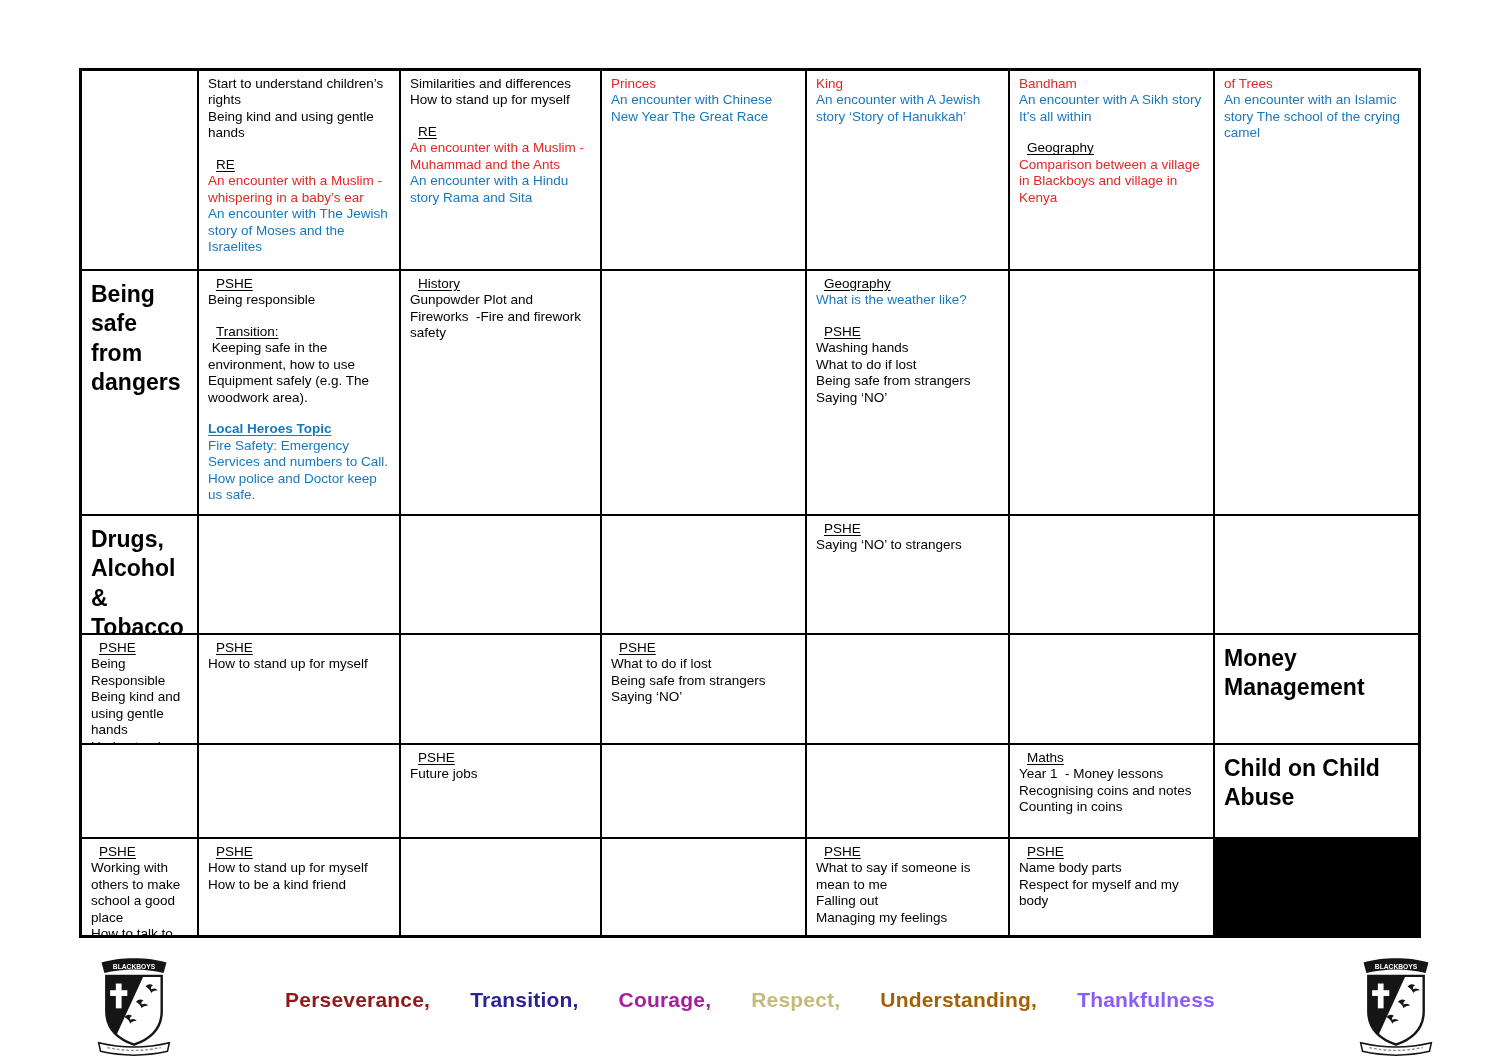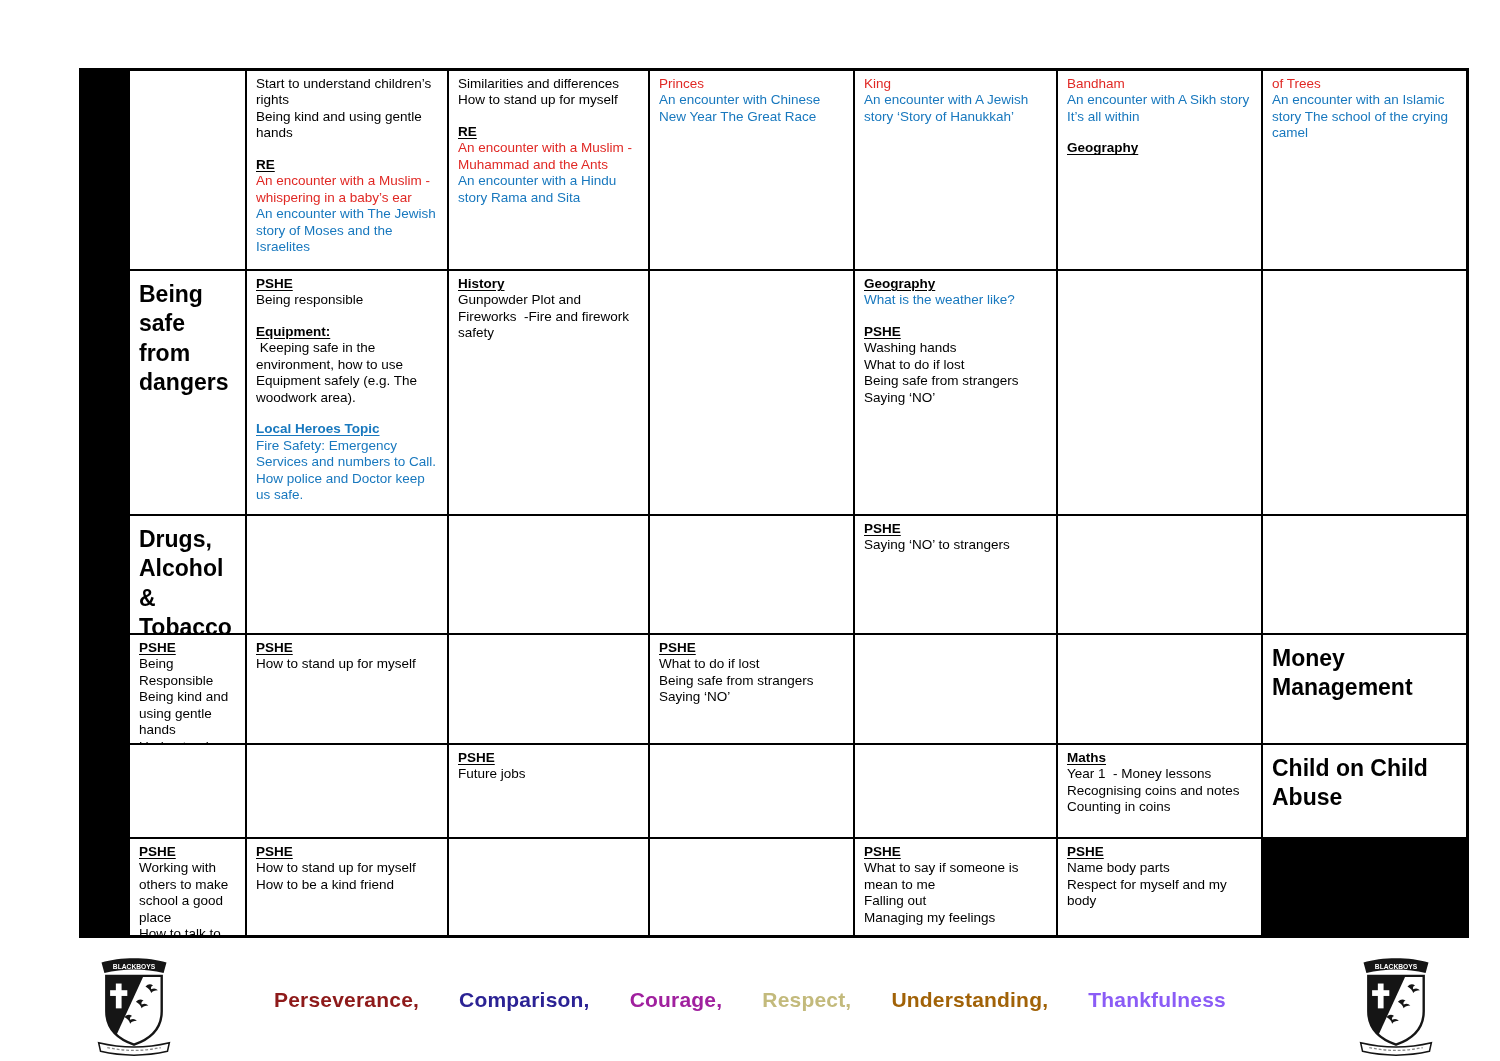--- a/index.html
+++ b/index.html
@@ -16,39 +16,39 @@
   .cell {
     background:#fff; padding:5px 8px 5px 9px;
     font-size:13.5px; line-height:1.22; color:#000; overflow:hidden;
   }
   .cell.rowhead {
     font-size:23px; font-weight:bold; line-height:1.28;
     padding-top:9px; overflow-wrap:break-word; word-break:break-word;
   }
   .seg { white-space:pre-wrap; overflow-wrap:break-word; }
   .seg.gap { margin-top:15px; }
-  .seg.h  { font-weight:bold; text-decoration:underline; text-underline-offset:2px; color:#000; }
+  .seg.h  { font-weight:normal; text-decoration:underline; text-underline-offset:2px; color:#000;margin-left:8px; }
   .seg.hb { font-weight:bold; text-decoration:underline; text-underline-offset:2px; color:var(--blue); }
   .seg.k  { color:#000; }
   .seg.r  { color:var(--red); }
   .seg.b  { color:var(--blue); }
   
   .motto {
     position:absolute; left:0; right:0; top:988px; text-align:center;
     font-size:21px; font-weight:bold; letter-spacing:.2px;
   }
   .motto span { margin:0 20px; }
   .crest { position:absolute; width:100px; height:107px; }
   .crest.left  { left:84px;  top:952px; }
   .crest.right { left:1346px; top:952px; }
 </style>
 </head>
 <body>
 
-<div class="grid" style="grid-template-columns: 115px 200px 199px 203px 201px 203px 203px; grid-template-rows: 198px 243px 117px 108px 92px 96px; padding-left: 48px;">
+<div class="grid" style="grid-template-columns: 115px 200px 199px 203px 201px 203px 203px; grid-template-rows: 198px 243px 117px 108px 92px 96px;">
     <div class="cell rowhead"></div>
     <div class="cell">
       <div class="seg k">Start to understand children’s rights
 Being kind and using gentle hands</div>
       <div class="seg h gap">RE</div>
       <div class="seg r">An encounter with a Muslim - whispering in a baby’s ear</div>
       <div class="seg b">An encounter with The Jewish story of Moses and the Israelites</div>
     </div>
     <div class="cell">
       <div class="seg k">Similarities and differences
@@ -62,30 +62,31 @@
       <div class="seg b">An encounter with Chinese New Year The Great Race</div>
     </div>
     <div class="cell">
       <div class="seg r">King</div>
       <div class="seg b">An encounter with A Jewish story ‘Story of Hanukkah’</div>
     </div>
     <div class="cell">
       <div class="seg r">Bandham</div>
       <div class="seg b">An encounter with A Sikh story It’s all within</div>
       <div class="seg h gap">Geography</div>
+      <div class="seg r">Comparison between a village in Blackboys and village in Kenya</div>
     </div>
     <div class="cell">
       <div class="seg r">of Trees</div>
       <div class="seg b">An encounter with an Islamic story The school of the crying camel</div>
     </div>
     <div class="cell rowhead">Being safe from dangers</div>
     <div class="cell">
       <div class="seg h">PSHE</div>
       <div class="seg k">Being responsible</div>
-      <div class="seg h gap">Equipment:</div>
+      <div class="seg h gap">Transition:</div>
       <div class="seg k"> Keeping safe in the environment, how to use Equipment safely (e.g. The woodwork area).</div>
       <div class="seg hb gap">Local Heroes Topic</div>
       <div class="seg b">Fire Safety: Emergency Services and numbers to Call. How police and Doctor keep us safe.</div>
     </div>
     <div class="cell">
       <div class="seg h">History</div>
       <div class="seg k">Gunpowder Plot and Fireworks  -Fire and firework safety</div>
     </div>
     <div class="cell"></div>
     <div class="cell">
@@ -205,13 +206,13 @@
   </g>
   <g fill="#151515">
     <path d="M62 36 q4 -4 8 -1 q-3 1 -2 4 q4 -2 7 1 q-5 0 -7 3 q-1 -4 -6 -7 z"></path>
     <path d="M52 52 q4 -4 8 -1 q-3 1 -2 4 q4 -2 7 1 q-5 0 -7 3 q-1 -4 -6 -7 z"></path>
     <path d="M40 68 q4 -4 8 -1 q-3 1 -2 4 q4 -2 7 1 q-5 0 -7 3 q-1 -4 -6 -7 z"></path>
   </g>
   <path d="M13 95 Q50 104 87 95 L85 104 Q50 112 15 104 Z" fill="#ffffff" stroke="#151515" stroke-width="1.6"></path>
   <path d="M22 100 Q50 106 78 100" fill="none" stroke="#8a8a8a" stroke-width="1.4" stroke-dasharray="3 2"></path>
 </svg>
 
-<div class="motto"><span style="color: rgb(142, 26, 26);">Perseverance,</span><span style="color: rgb(43, 34, 148);">Comparison,</span><span style="color: rgb(160, 32, 158);">Courage,</span><span style="color: rgb(195, 186, 124);">Respect,</span><span style="color: #a16207;">Understanding,</span><span style="color: #8b5cf6;">Thankfulness</span></div>
+<div class="motto"><span style="color: rgb(142, 26, 26);">Perseverance,</span><span style="color: rgb(43, 34, 148);">Transition,</span><span style="color: rgb(160, 32, 158);">Courage,</span><span style="color: rgb(195, 186, 124);">Respect,</span><span style="color: #a16207;">Understanding,</span><span style="color: #8b5cf6;">Thankfulness</span></div>
 
 </body></html>

